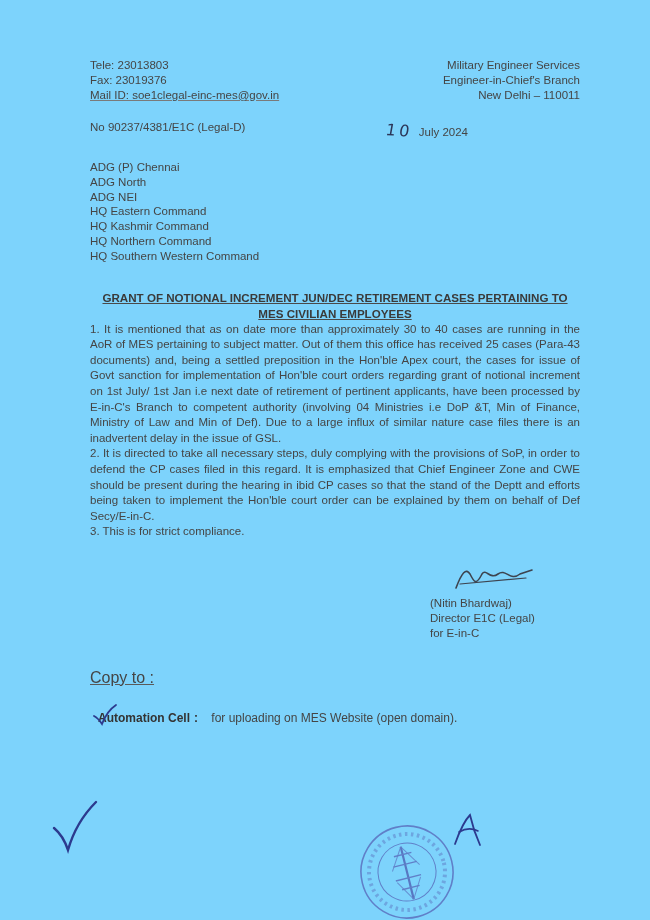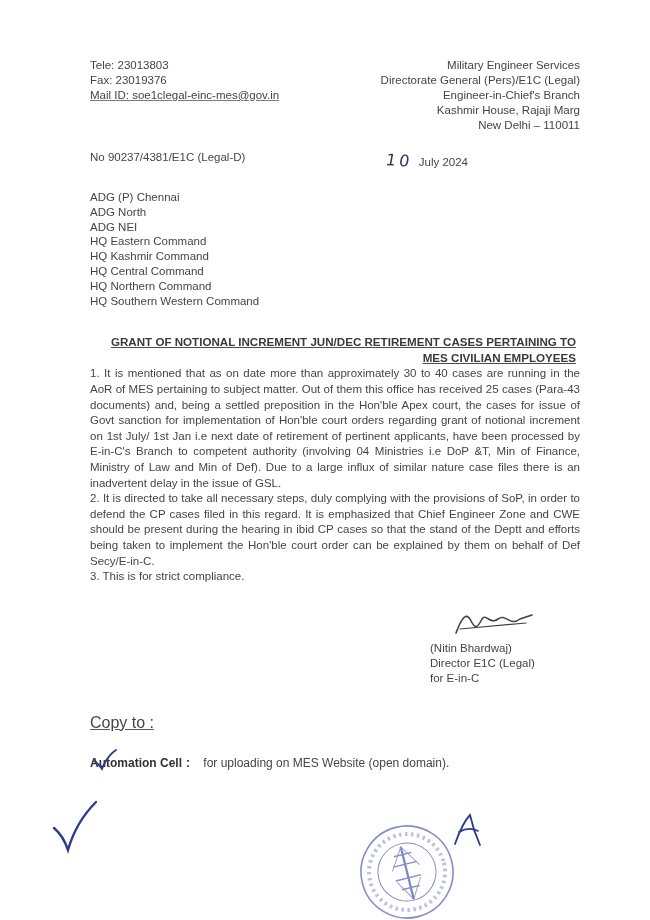--- a/index.html
+++ b/index.html
@@ -2,21 +2,21 @@
 <html><head>
 <meta charset="utf-8">
 <style>
   * { margin: 0; padding: 0; box-sizing: border-box; }
   html, body { background: #e8e8e6; }
   .page {
     position: relative;
     width: 650px;
     height: 920px;
     margin: 0 auto;
-    background: #ffffff;
+    background: #7dd3fc;
     font-family: "Liberation Sans", sans-serif;
     color: #454545;
     padding: 58px 70px 0 90px;
     overflow: hidden;
   }
   .header { display: flex; font-size: 11.5px; line-height: 15px; }
   .contact-block { width: 240px; }
   .mail-line { text-decoration: underline; text-decoration-color: #7a7a7a; }
   .address-block { flex: 1; text-align: right; }
   .ref-row {
@@ -31,21 +31,21 @@
     color: #2c3658;
     font-size: 16px;
     letter-spacing: 3px;
     transform: rotate(4deg) skewX(-6deg);
     display: inline-block;
     margin-right: 6px;
   }
   .addressees { margin-top: 20px; font-size: 11.5px; line-height: 14.8px; }
   .subject {
     margin-top: 26px;
-    text-align: right;
+    text-align: center;
     font-weight: bold;
     font-size: 11.6px;
     line-height: 16px;
     color: #3a3a3a;
     text-decoration: underline;
     text-decoration-color: #4a4a4a;
     padding: 0 4px;
   }
   .para {
     font-size: 11.5px;
@@ -65,62 +65,59 @@
     margin-top: 28px;
     font-size: 16px;
     text-decoration: underline;
     text-decoration-color: #5a5a5a;
   }
   .automation-row {
     margin-top: 24px;
     font-size: 12px;
     position: relative;
   }
-  .automation-name { font-weight: bold; color: #333; }
+  .automation-name { font-weight: bold; color: #333; margin-left: 8px; }
   .automation-sep { font-weight: bold; color: #333; padding: 0 10px 0 4px; }
   .automation-tick { position: absolute; left: 2px; top: -7px; }
   .stamp { position: absolute; left: 348px; top: 816px; }
   .bottom-check { position: absolute; left: 50px; top: 798px; }
   .a-mark { position: absolute; left: 452px; top: 812px; }
 </style>
 </head>
 <body>
 
 <div class="page">
 
   <div class="header">
     <div class="contact-block">
       <div>Tele: 23013803</div>
       <div>Fax:  23019376</div>
       <div class="mail-line">Mail ID: soe1clegal-einc-mes@gov.in</div>
     </div>
     <div class="address-block">
       <div>Military Engineer Services</div>
-      <div>Directorate General (Pers)/E1C (Legal)</div>
       <div>Engineer-in-Chief's Branch</div>
-      <div>Kashmir House, Rajaji Marg</div>
       <div>New Delhi – 110011</div>
     </div>
   </div>
 
   <div class="ref-row">
     <span>No 90237/4381/E1C (Legal-D)</span>
     <span class="date-cell">
       <span class="hand-date">10</span>
       <span>July 2024</span>
     </span>
   </div>
 
   <div class="addressees">
     <div>ADG (P) Chennai</div>
     <div>ADG North</div>
     <div>ADG NEI</div>
     <div>HQ Eastern Command</div>
     <div>HQ Kashmir Command</div>
-    <div>HQ Central Command</div>
     <div>HQ Northern Command</div>
     <div>HQ Southern Western Command</div>
   </div>
 
   <div class="subject">GRANT OF NOTIONAL INCREMENT JUN/DEC RETIREMENT CASES PERTAINING TO MES CIVILIAN EMPLOYEES</div>
 
   <div class="para">1.  It is mentioned that as on date more than approximately 30 to 40 cases are running in the AoR of MES pertaining to subject matter. Out of them this office has received 25 cases (Para-43 documents) and, being a settled preposition in the Hon'ble Apex court, the cases for issue of Govt sanction for implementation of Hon'ble court orders regarding grant of notional increment on 1st July/ 1st Jan i.e next date of retirement of pertinent applicants, have been processed by E-in-C's Branch to competent authority (involving 04 Ministries i.e DoP &amp;T, Min of Finance, Ministry of Law and Min of Def). Due to a large influx of similar nature case files there is an inadvertent delay in the issue of GSL.</div>
   <div class="para">2.   It is directed to take all necessary steps, duly complying with the provisions of SoP, in order to defend the CP cases filed in this regard. It is emphasized that Chief Engineer Zone and CWE should be present during the hearing in ibid CP cases so that the stand of the Deptt and efforts being taken to implement the Hon'ble court order can be explained by them on behalf of Def Secy/E-in-C.</div>
   <div class="para para-last">3.   This is for strict compliance.</div>
 

